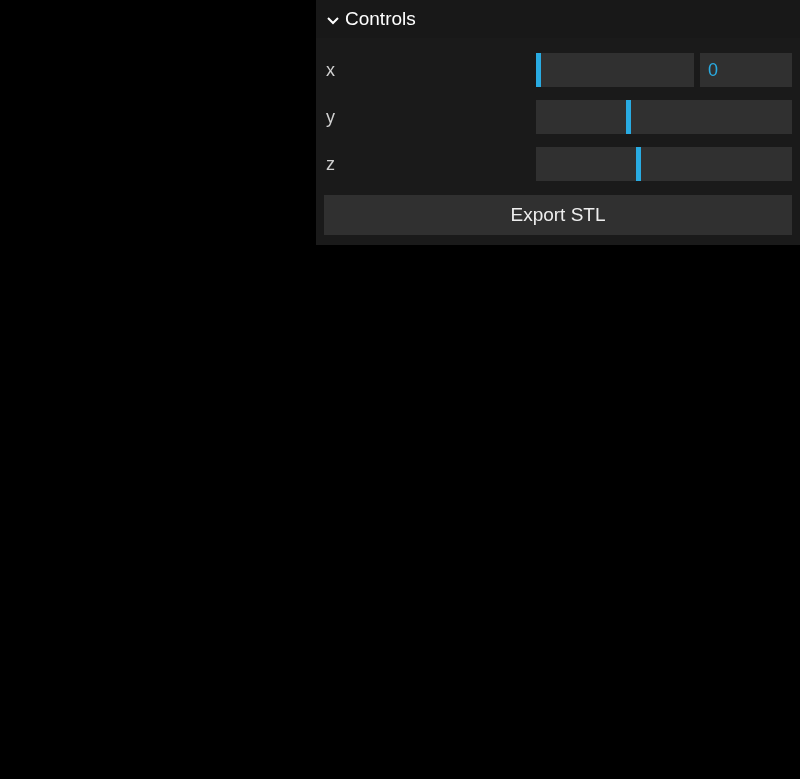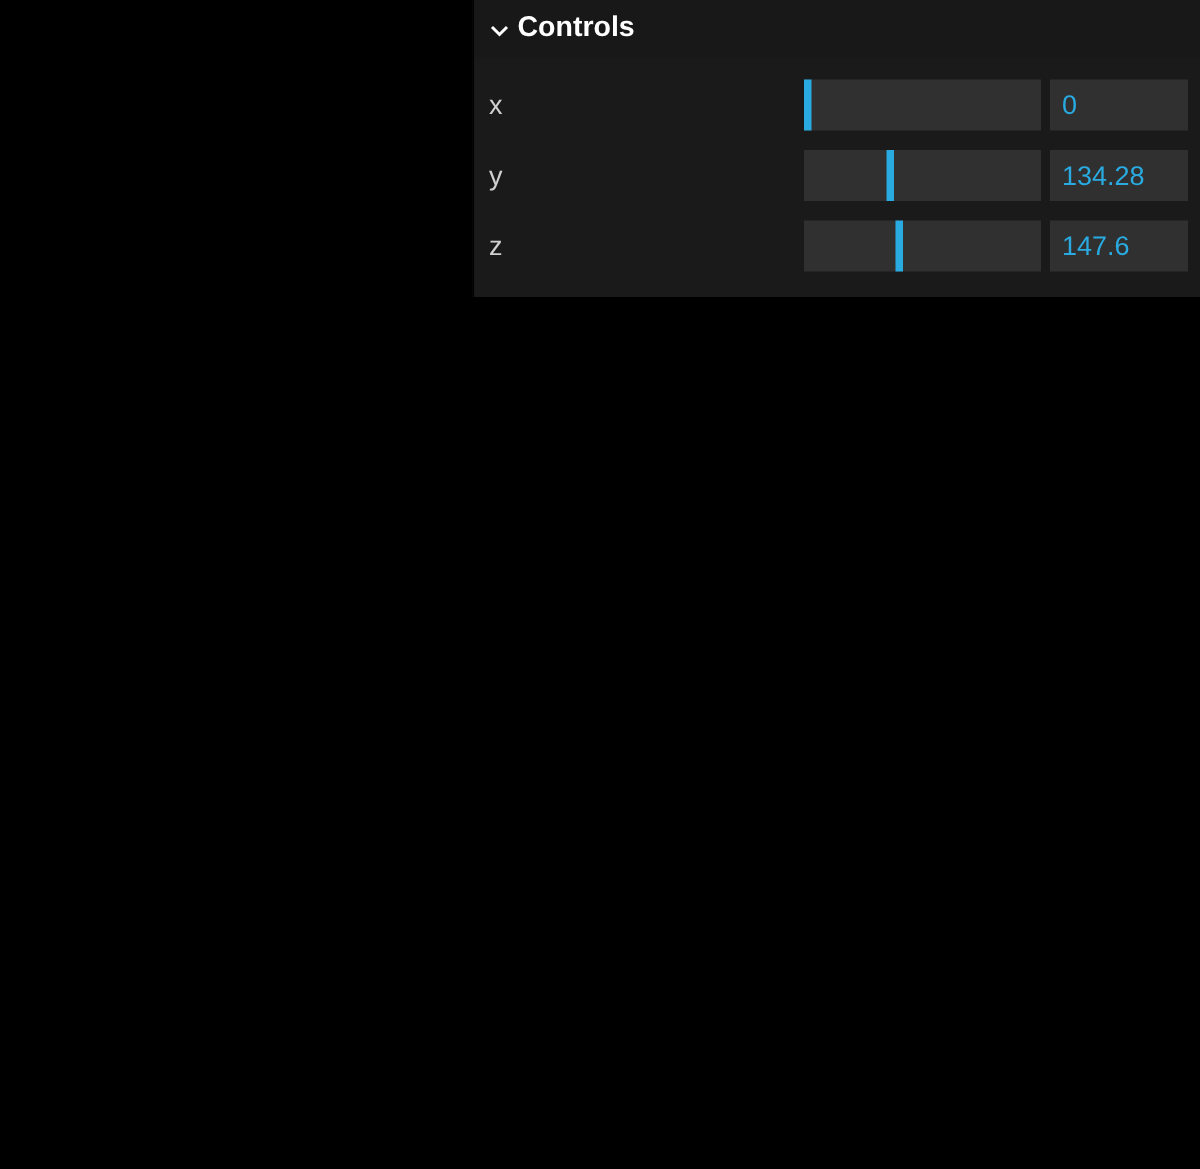--- a/index.html
+++ b/index.html
@@ -21,21 +21,21 @@
     background: #181818;
     border-left: 1px solid #000;
     color: #ddd;
     font-size: 17px;
   }
   .panel-header {
     display: flex;
     align-items: center;
     gap: 7px;
     padding: 8px 10px;
-    font-weight: 700;
+    font-weight: 400;
     color: #fff;
     font-size: 19px;
   }
   .panel-header .chev {
     width: 12px; height: 12px;
     display: inline-block;
   }
   .panel-header svg { display:block; }
 
   .panel-body {
@@ -176,26 +176,27 @@
         <div class="thumb" style="left:calc(1.00% - 2px)"></div>
       </div>
       <div class="value">0</div>
     </div>
 
     <div class="row">
       <div class="label">y</div>
       <div class="slider">
         <div class="thumb" style="left:calc(36.00% - 2px)"></div>
       </div>
-      <div class="value">134.28</div>
     </div>
 
     <div class="row">
       <div class="label">z</div>
       <div class="slider">
         <div class="thumb" style="left:calc(40.00% - 2px)"></div>
       </div>
-      <div class="value">147.6</div>
-    </div>
-
-
+    </div>
+
+
+    <div class="export-row">
+      <div class="export-btn">Export STL</div>
+    </div>
   </div>
 </div>
 
 </body></html>

